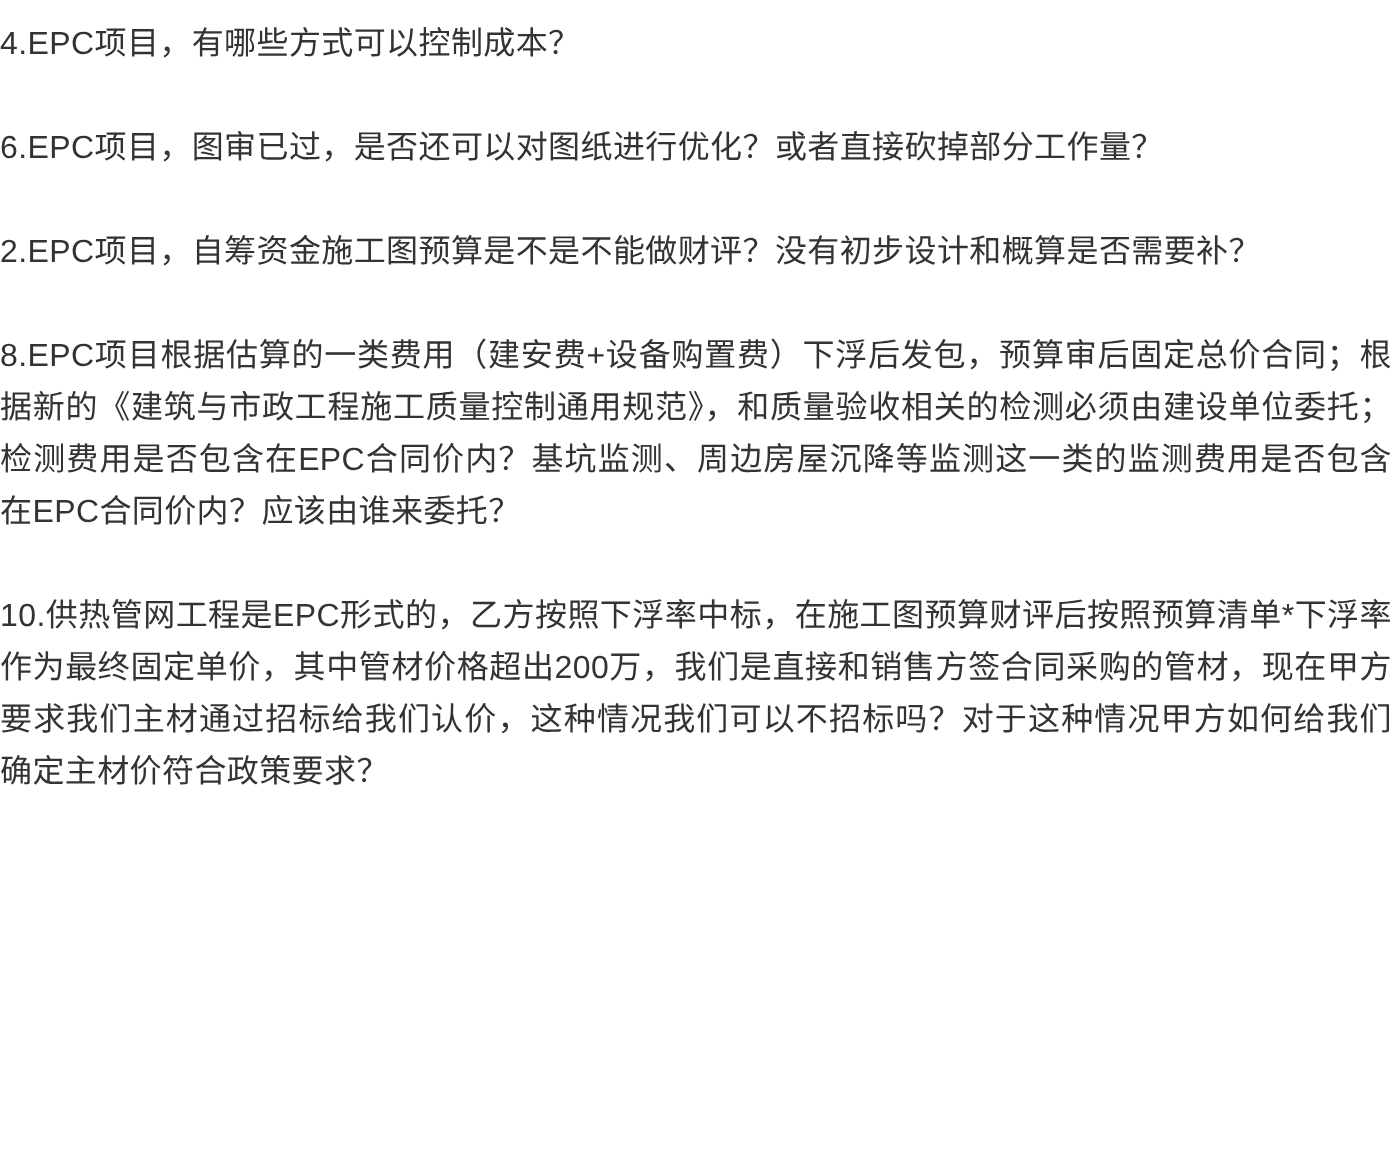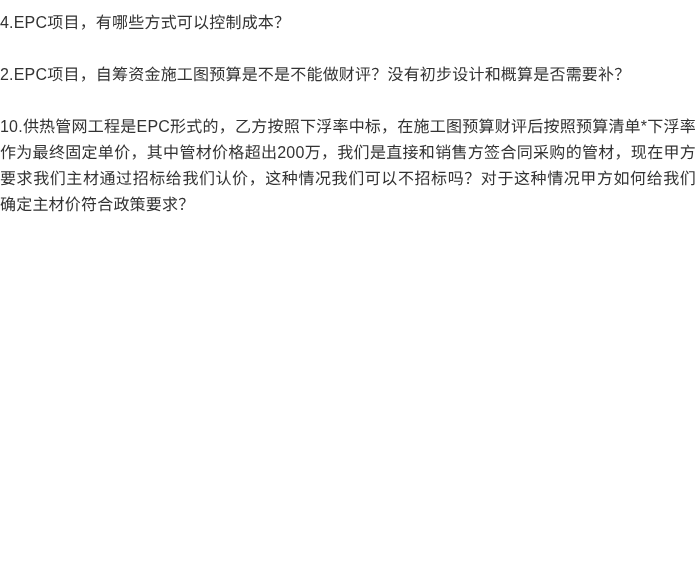--- a/index.html
+++ b/index.html
@@ -28,15 +28,17 @@
     .doc p {
       margin: 0 0 26px 0;
       padding: 0;
     }
   </style>
 </head>
 <body>
 
 <div class="doc">
   <p>4.EPC项目，有哪些方式可以控制成本？</p>
+  <p>6.EPC项目，图审已过，是否还可以对图纸进行优化？或者直接砍掉部分工作量？</p>
   <p>2.EPC项目，自筹资金施工图预算是不是不能做财评？没有初步设计和概算是否需要补？</p>
+  <p>8.EPC项目根据估算的一类费用（建安费+设备购置费）下浮后发包，预算审后固定总价合同；根据新的《建筑与市政工程施工质量控制通用规范》，和质量验收相关的检测必须由建设单位委托；检测费用是否包含在EPC合同价内？基坑监测、周边房屋沉降等监测这一类的监测费用是否包含在EPC合同价内？应该由谁来委托？</p>
   <p>10.供热管网工程是EPC形式的，乙方按照下浮率中标，在施工图预算财评后按照预算清单*下浮率作为最终固定单价，其中管材价格超出200万，我们是直接和销售方签合同采购的管材，现在甲方要求我们主材通过招标给我们认价，这种情况我们可以不招标吗？对于这种情况甲方如何给我们确定主材价符合政策要求？</p>
 </div>
 
 </body></html>

